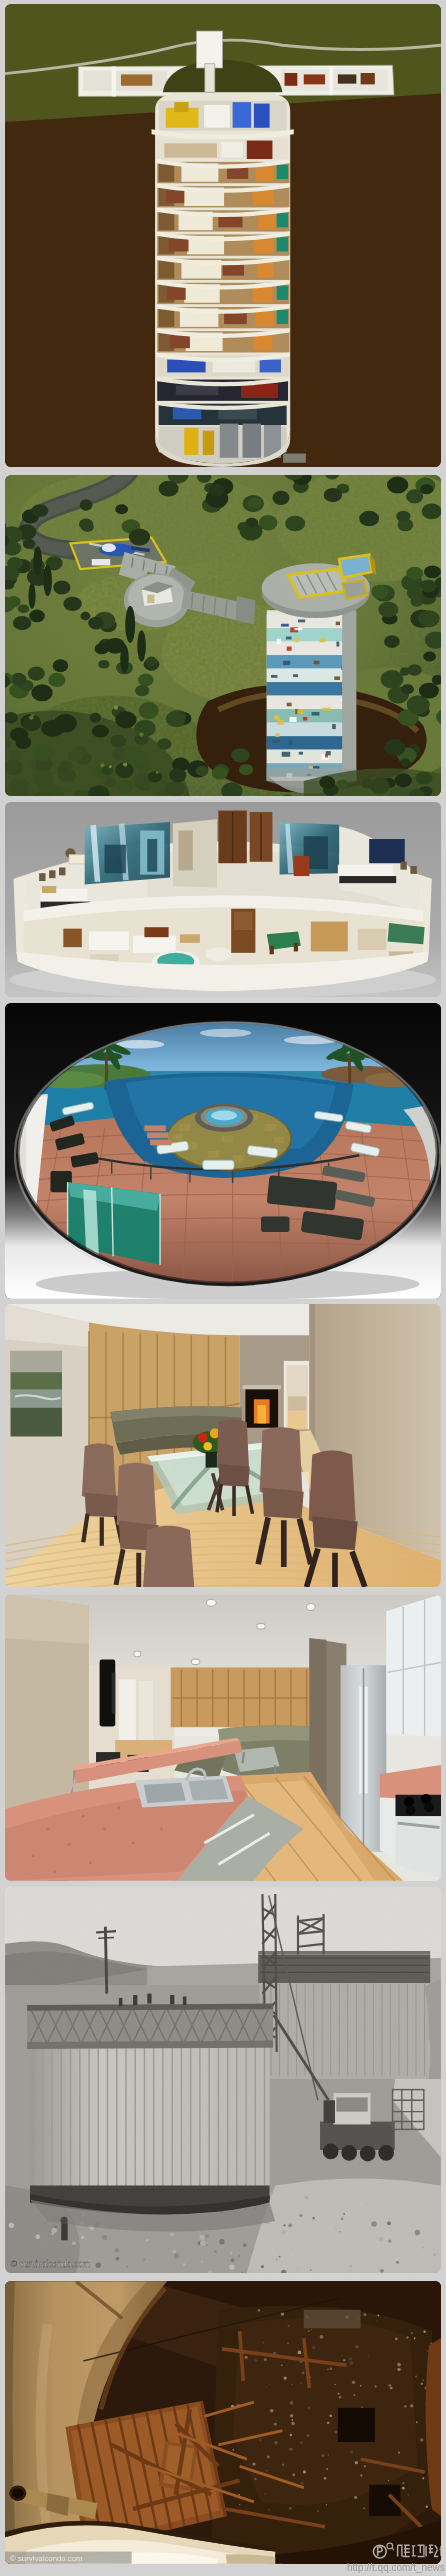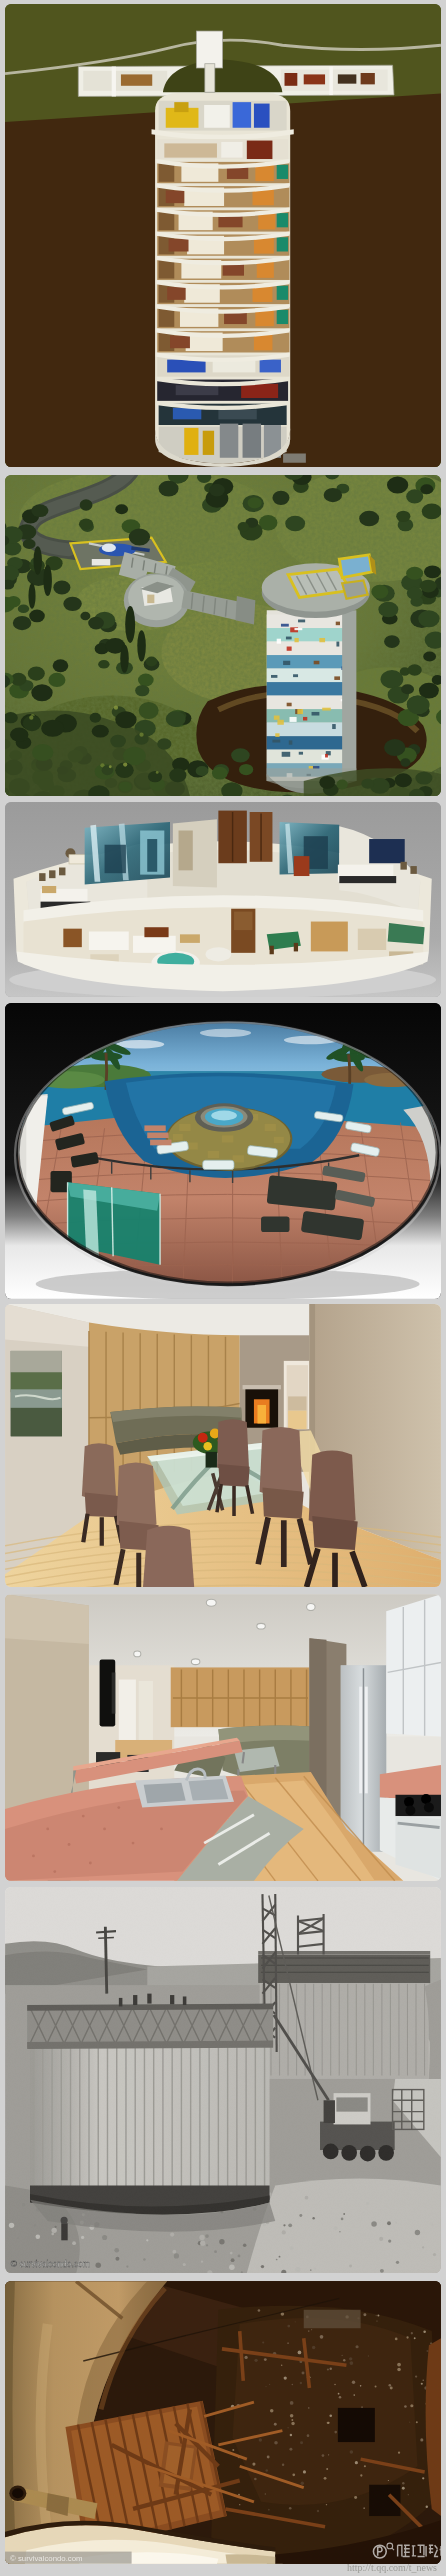--- a/index.html
+++ b/index.html
@@ -1529,14 +1529,14 @@
     <g stroke="#f4f4f4" stroke-width="2" fill="none">
       <path d="M552,371 v16 M552,371 h6 v16 M561,371 h8 M561,376 h8 M561,381 h8 M563,371 v15 M559,387 h10"></path>
       <path d="M572,372 h5 M574,372 v14 M572,386 h6 M580,371 h9 v14 M584,371 v11 M580,387 h10"></path>
       <path d="M592,372 v15 M596,371 h6 M596,376 h6 M596,381 h6 M598,371 v12 M604,371 l4,5 M608,377 l-4,9 M603,387 h6"></path>
       <path d="M613,372 v14 M611,377 h4"></path>
     </g>
   </g>
 </svg>
 </div>
 
-<div style="position:absolute;left:347px;top:2562px;font-size:10px;color:#9a9a96;font-family:Liberation Serif, serif;">http://t.qq.com/t_news</div>
+<div style="position:absolute;left:347px;top:2562px;font-size:10px;color:#9a9a96;font-family:Liberation Sans, sans-serif;">http://t.qq.com/t_news</div>
 
 
 </body></html>

